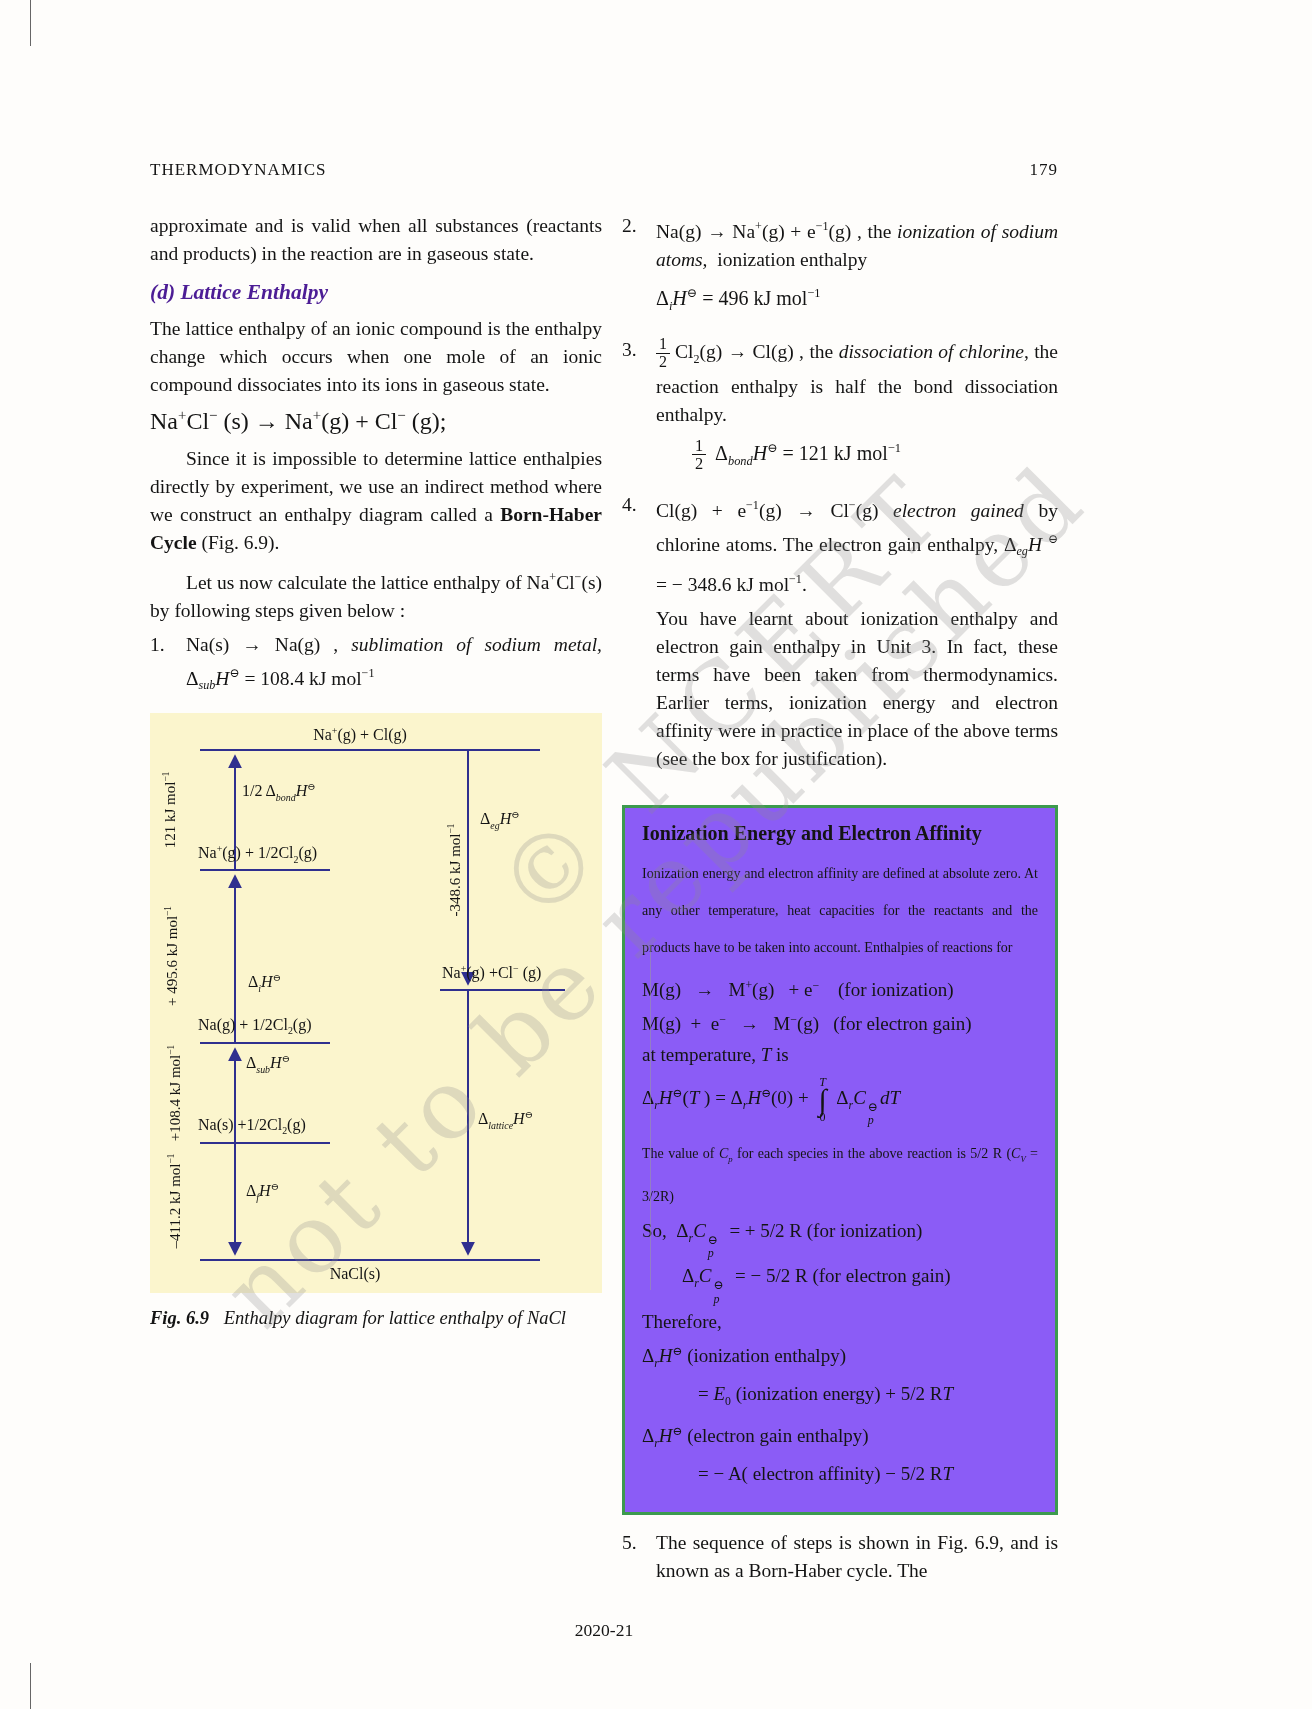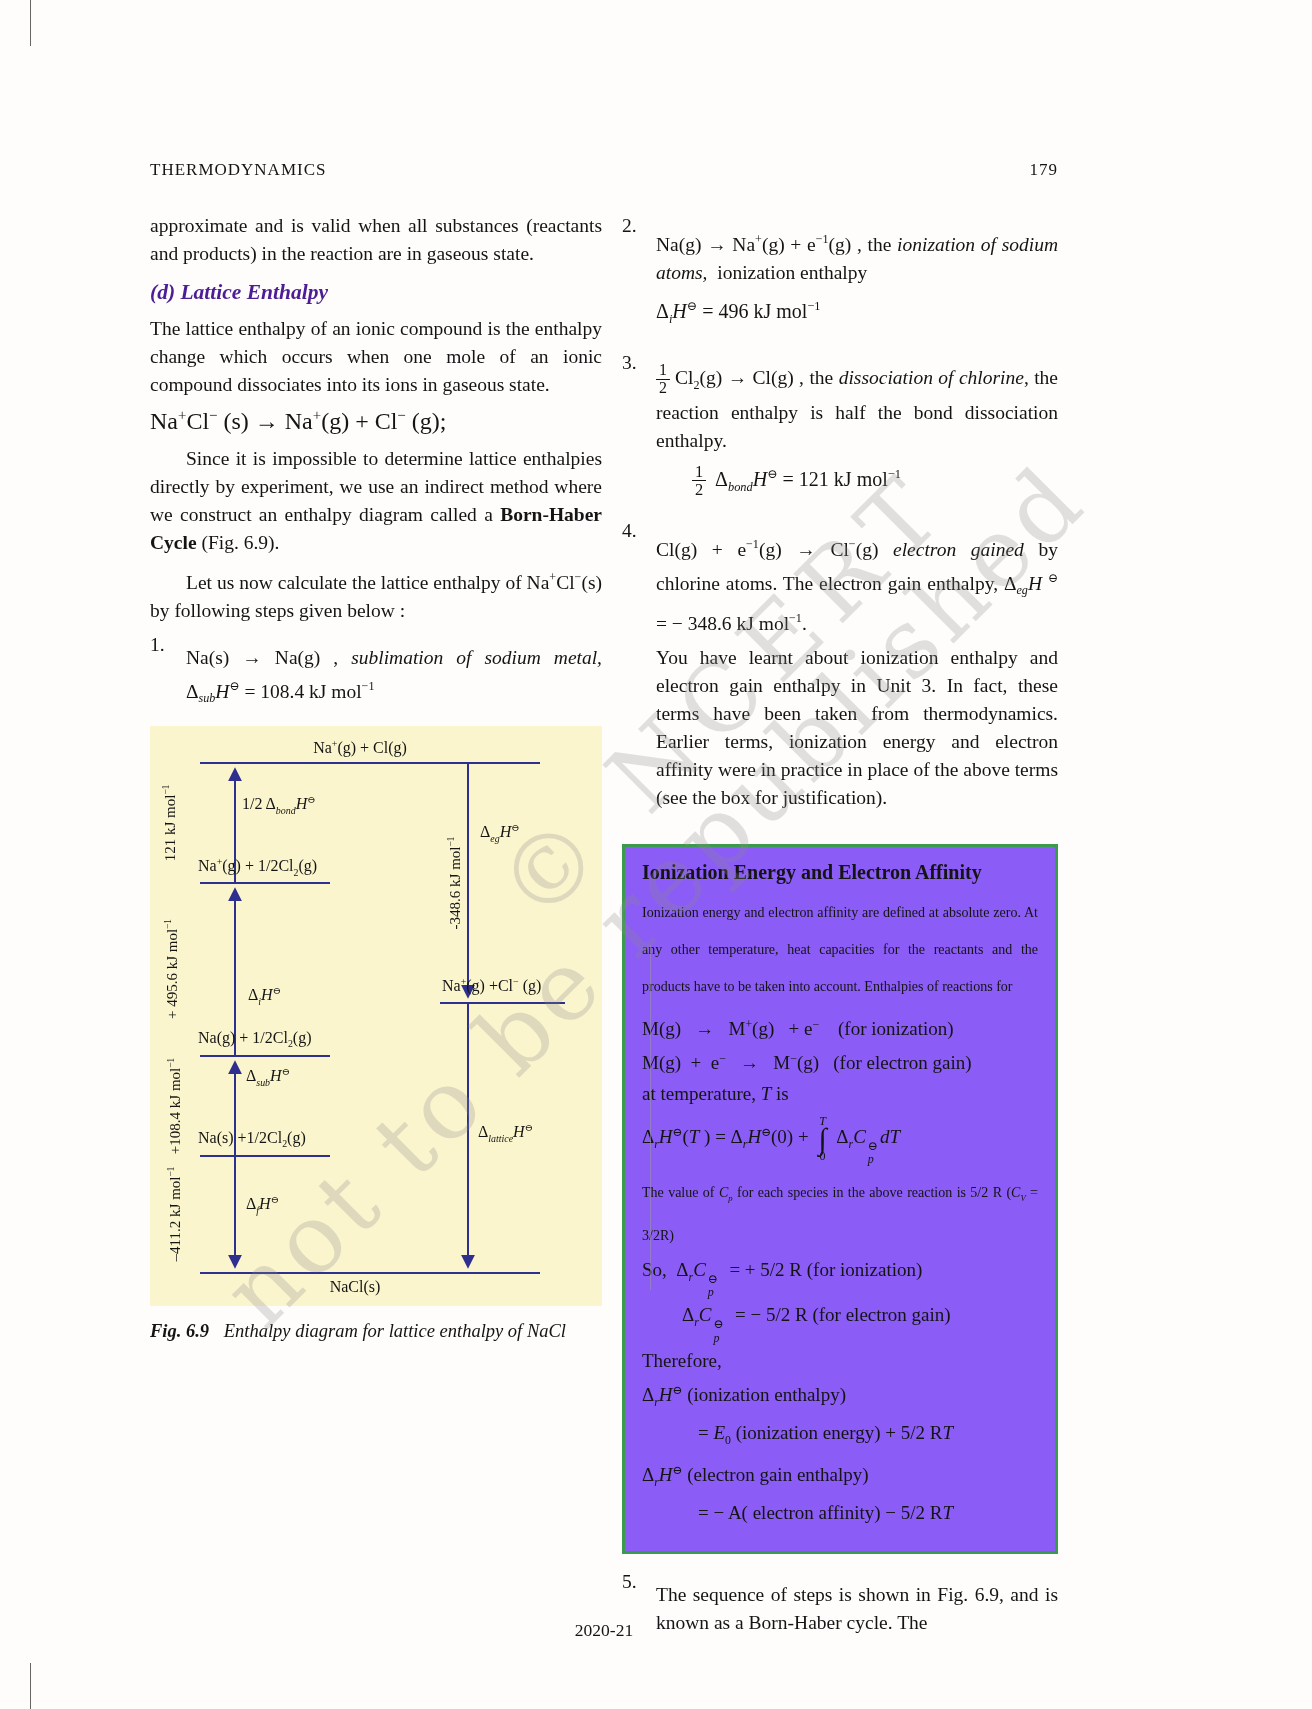--- a/index.html
+++ b/index.html
@@ -33,21 +33,21 @@
 
   .section-heading { color:#4c1d95; font-weight:bold; font-style:italic; font-size:21.5px; margin:12px 0 10px; }
 
   .eq-block { margin:8px 0 10px; }
   .eq-l1 { font-size:24px; }
   .eq-l2 { margin:5px 0 0 138px; font-size:20px; }
 
   .li { display:flex; margin-bottom:8px; }
   .li .num { flex:0 0 34px; font-size:19.5px; line-height:28px; }
   .col-left .li .num { flex:0 0 36px; }
-  .li .li-body { flex:1;margin-top:13px; }
+  .li .li-body { flex:1; }
   .eq { font-size:20px; line-height:30px; margin:4px 0 8px; }
   .indent36 { margin-left:36px; }
 
   sup { font-size:0.62em; } sub { font-size:0.62em; }
   .frac { display:inline-flex; flex-direction:column; align-items:center; line-height:1.05;
           vertical-align:middle; font-size:0.82em; margin-right:5px; }
   .fnum { border-bottom:1.5px solid #141414; padding:0 3px; }
   .supsub { display:inline-flex; flex-direction:column; align-items:flex-start; line-height:1.1;
           vertical-align:-7px; font-size:12px; margin:0 2px; }
   .intwrap { display:inline-flex; flex-direction:column; align-items:center; line-height:0.85;

